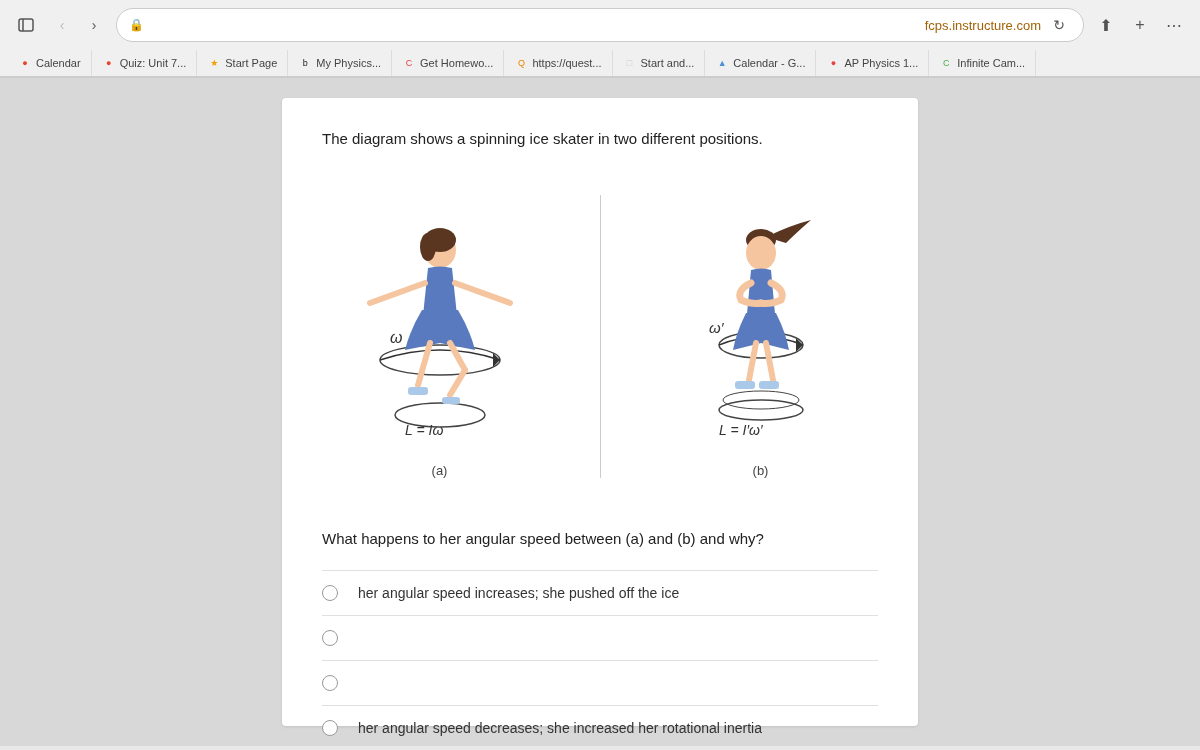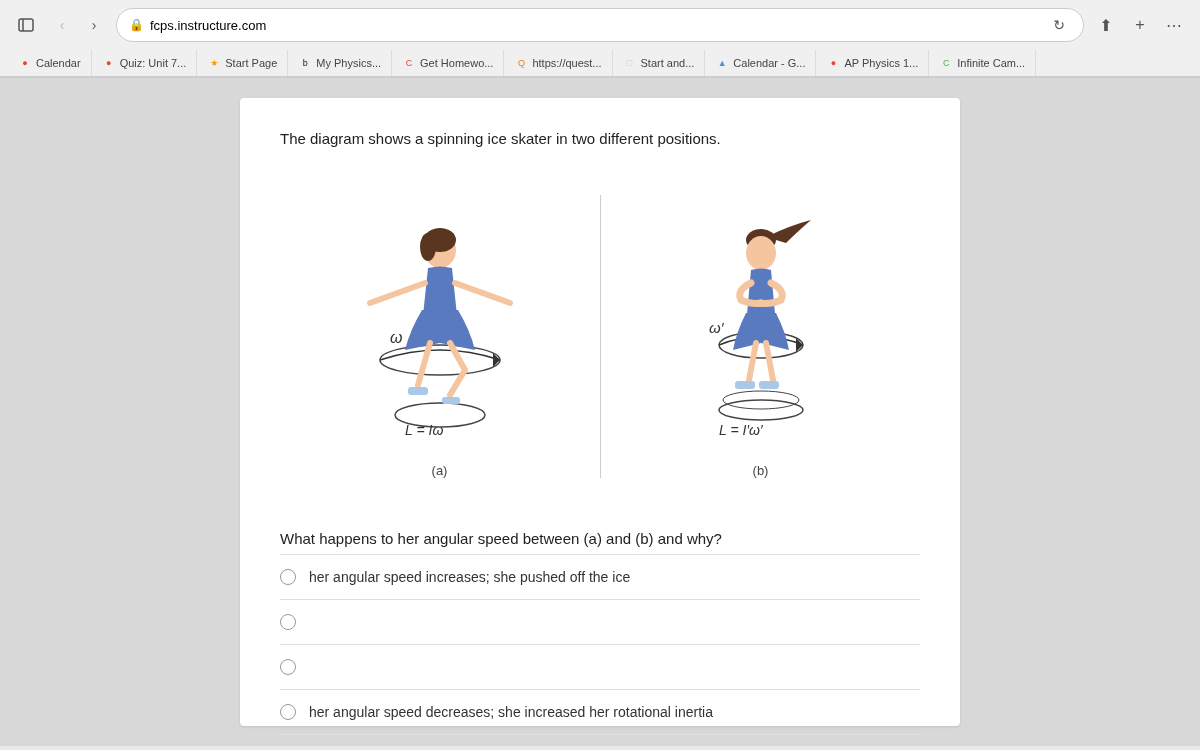--- a/index.html
+++ b/index.html
@@ -70,23 +70,23 @@
       gap: 6px;
     }
 
     .lock-icon { color: #555; font-size: 12px; }
 
     .address-bar {
       flex: 1;
       border: none;
       outline: none;
       font-size: 13px;
-      color: #000000;
+      color: #a16207;
       background: transparent;
-      text-align: left;
+      text-align: right;
     }
 
     .reload-btn {
       width: 24px;
       height: 24px;
       border: none;
       background: transparent;
       cursor: pointer;
       color: #555;
       font-size: 14px;
@@ -154,21 +154,21 @@
       background: #d8d8d8;
       height: calc(750px - 82px);
       display: flex;
       justify-content: center;
       padding: 20px;
       overflow-y: auto;
     }
 
     .quiz-container {
       background: white;
-      width: 720px;
+      width: 636px;
       min-height: 600px;
       border-radius: 4px;
       padding: 30px 40px;
       box-shadow: 0 1px 3px rgba(0,0,0,0.1);
     }
 
     .question-text {
       font-size: 15px;
       color: #222;
       margin-bottom: 24px;
@@ -209,35 +209,35 @@
       width: 1px;
       background: #ccc;
       margin: 0 10px;
       align-self: stretch;
     }
 
     
     .answer-question {
       font-size: 15px;
       color: #222;
-      margin-bottom: 4px;
+      margin-bottom: 20px;
       line-height: 1.5;
     }
 
     .options-list {
       border-top: 1px solid #e0e0e0;
       list-style: none;
     }
 
     .option-item {
       display: flex;
       align-items: flex-end;
       padding: 14px 0;
       border-bottom: 1px solid #e0e0e0;
-      gap: 13px;
+      gap: 20px;
       cursor: pointer;
     }
 
     .radio-btn {
       width: 16px;
       height: 16px;
       border: 1.5px solid #999;
       border-radius: 50%;
       flex-shrink: 0;
       background: white;

